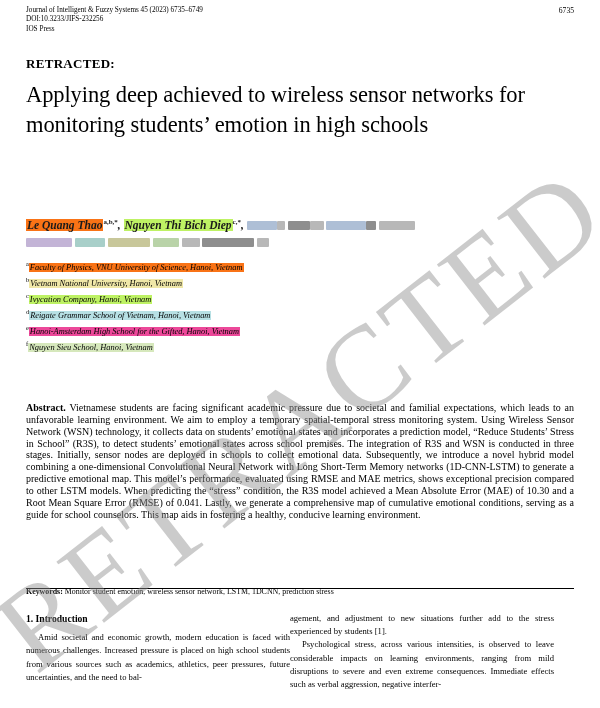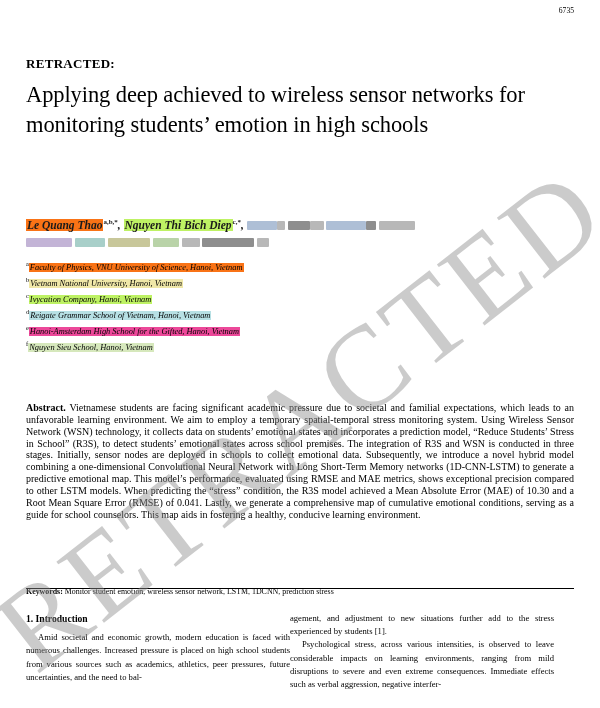--- a/index.html
+++ b/index.html
@@ -206,20 +206,25 @@
     color: rgba(140,140,140,0.45);
     white-space: nowrap;
   }
 </style>
 </head>
 <body>
 
 <div class="page">
 
   <div class="runhead">
+    <div class="left">
+      <div>Journal of Intelligent &amp; Fuzzy Systems 45 (2023) 6735–6749</div>
+      <div>DOI:10.3233/JIFS-232256</div>
+      <div>IOS Press</div>
+    </div>
     <div class="right">6735</div>
     <div class="clear"></div>
   </div>
 
   <div class="retracted-label">RETRACTED:</div>
 
   <div class="title">Applying deep achieved to wireless sensor networks for monitoring students’ emotion in high schools</div>
 
   <div class="authors">
     <div class="line1">

